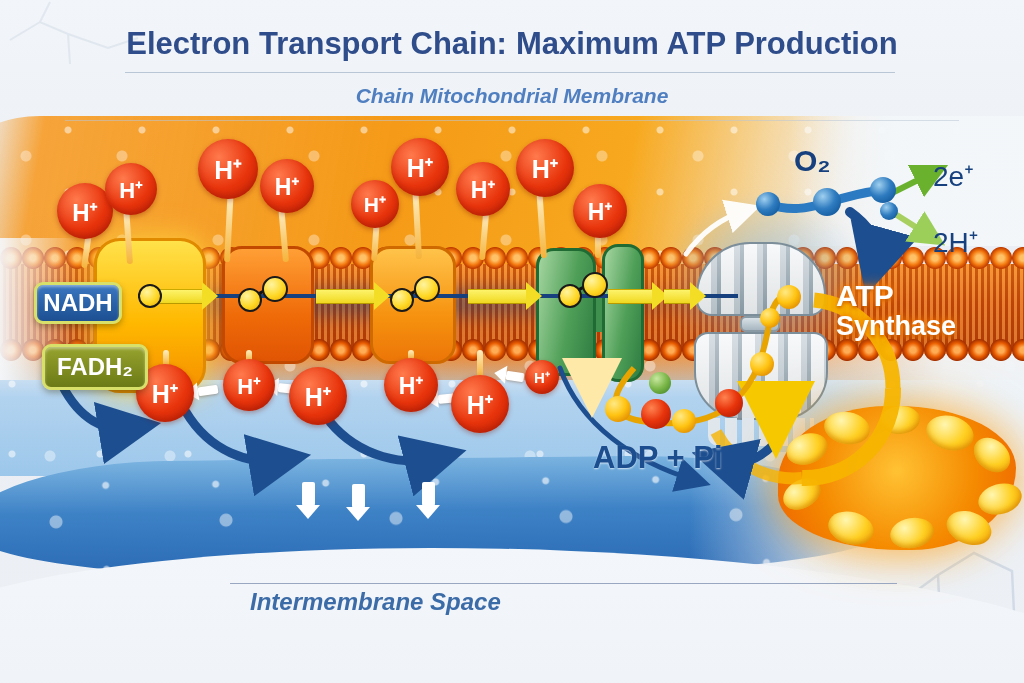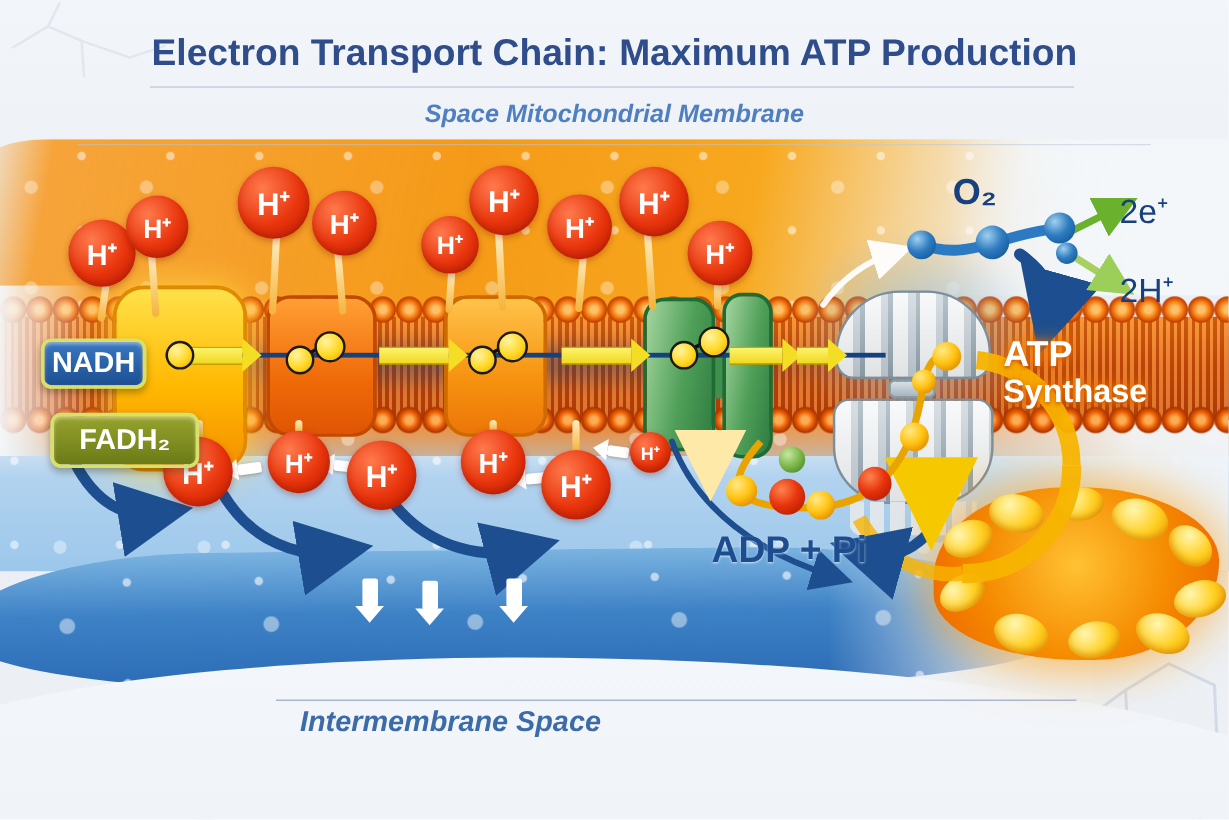--- a/index.html
+++ b/index.html
@@ -117,21 +117,21 @@
   .wdown{position:absolute;z-index:6;width:13px;height:24px;background:#fff;border-radius:2px;}
   .wdown::after{content:'';position:absolute;left:-6px;bottom:-13px;width:0;height:0;
     border-top:14px solid #fff;border-left:12.5px solid transparent;border-right:12.5px solid transparent;}
 
   
   .badge{position:absolute;display:flex;align-items:center;justify-content:center;z-index:6;
     color:#fff;font-weight:800;border-radius:9px;box-sizing:border-box;
     box-shadow:0 3px 6px rgba(40,40,0,0.35), inset 0 2px 3px rgba(255,255,255,0.4);}
   .badge-nadh{left:34px;top:282px;width:88px;height:42px;font-size:24px;border:3px solid #d9e06a;
     background:linear-gradient(180deg,#3a77c0,#1c4f92);}
-  .badge-fadh{left:42px;top:344px;width:124px;height:46px;font-size:24px;border:3px solid #d9e06a;
+  .badge-fadh{left:42px;top:344px;width:106px;height:46px;font-size:24px;border:3px solid #d9e06a;
     background:linear-gradient(180deg,#97a32e,#6b7a16);}
 
   
   .lbl-o2{left:794px;top:144px;font-size:30px;font-weight:900;color:#16407e;z-index:6;}
   .lbl-2e{left:933px;top:156px;font-size:28px;font-weight:400;color:#16407e;z-index:6;}
   .lbl-2h{left:933px;top:222px;font-size:28px;font-weight:400;color:#16407e;z-index:6;}
   .lbl-syn{left:836px;top:280px;width:150px;text-align:left;z-index:6;color:#fff;font-weight:900;line-height:1.05;
     text-shadow:0 0 14px rgba(255,140,0,0.95),0 0 5px rgba(230,100,0,0.9),0 2px 3px rgba(160,70,0,0.6);}
   .lbl-syn .l1{font-size:30px;}
   .lbl-syn .l2{font-size:27px;}
@@ -156,21 +156,21 @@
 
   .wm{z-index:1;}
 </style>
 </head>
 <body>
 
 <div id="canvas">
 
   <div class="abs txt title"><span class="t1">Electron Transport Chain:</span><span class="t2">Maximum ATP Production</span></div>
   <div class="abs hline" style="left:125px;top:72px;width:770px;"></div>
-  <div class="abs txt subtitle">Space Mitochondrial Membrane</div>
+  <div class="abs txt subtitle">Chain Mitochondrial Membrane</div>
   <div class="abs hline" style="left:65px;top:120px;width:894px;opacity:0.55;z-index:2;"></div>
 
   <svg class="abs wm" style="left:0;top:555px;" width="250" height="128">
     <path d="M8,68 l20,-14 22,9 4,24 -20,14 -22,-9 z M54,87 l38,22 30,-10 28,24 40,-6" fill="none" stroke="#ccd7e4" stroke-width="2.5" opacity="0.8"></path>
     <circle cx="75" cy="42" r="10" fill="#dde6f0" opacity="0.9"></circle>
       <circle cx="150" cy="63" r="7" fill="#e2eaf3" opacity="0.9"></circle>
     <circle cx="172" cy="118" r="12" fill="#dde6f0" opacity="0.9"></circle>
       <circle cx="146" cy="96" r="8" fill="#e2eaf3" opacity="0.8"></circle>
   </svg>
   <svg class="abs wm" style="left:878px;top:535px;" width="146" height="148">

